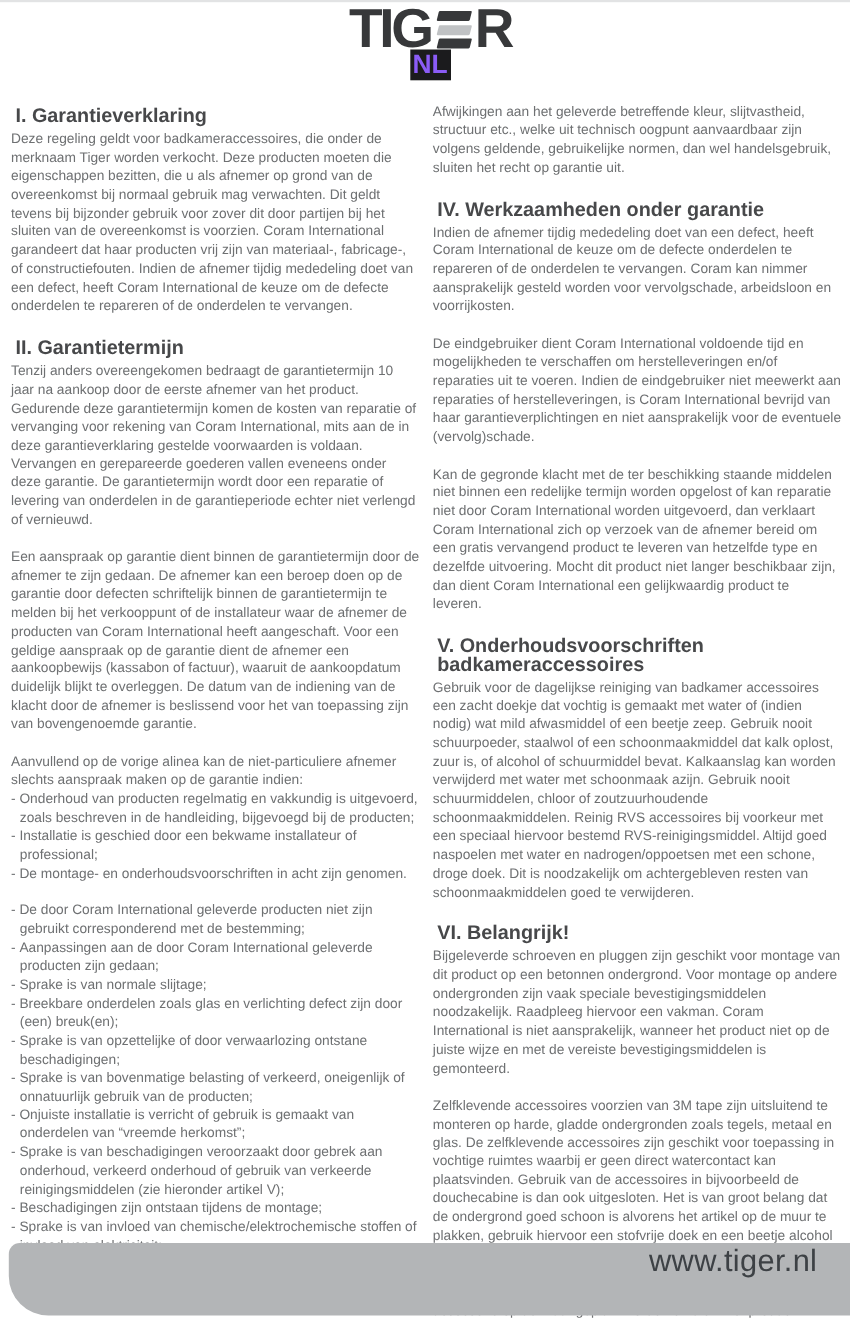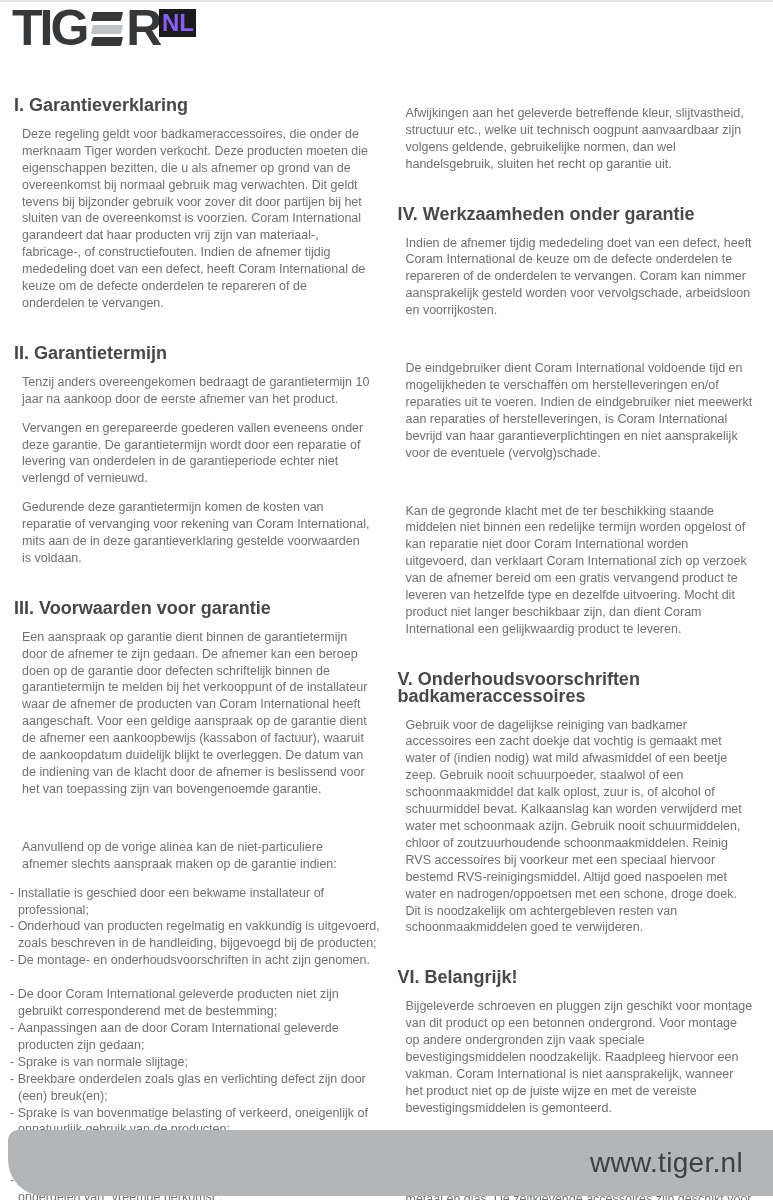--- a/index.html
+++ b/index.html
@@ -5,49 +5,49 @@
   html,body{margin:0;padding:0;}
   body{
     width:773px;height:1200px;position:relative;overflow:hidden;
     background:#ffffff;
     font-family:"Liberation Sans","DejaVu Sans",sans-serif;
     -webkit-font-smoothing:antialiased;
   }
   .scan-edge{position:absolute;top:0;left:0;right:0;height:2px;background:#e2e3e4;}
 
   
-  .header{display:flex;align-items:flex-start;padding:8px 3px 0 12px;height:52px;}
+  .header{display:flex;align-items:center;padding:8px 3px 0 12px;height:52px;flex-direction:column;}
   .logo{display:flex;align-items:center;height:40px;}
   .logo-text{font-size:50px;font-weight:bold;color:var(--logo-color);letter-spacing:-3px;line-height:36px;}
   .logo-e{display:flex;flex-direction:column;justify-content:space-between;height:34px;width:30px;margin:2px 4px 0 6px;}
   .logo-e .bar{height:9px;transform:skewX(-14deg);border-radius:1px;background:var(--logo-color);}
   .logo-e .bar.mid{background:var(--logo-e-mid);}
   .title-wrap{flex:1;text-align:center;padding-top:14px;}
   .page-title{font-size:16.5px;font-weight:bold;letter-spacing:1.3px;color:#2f3032;}
   .lang-badge{width:37px;height:28px;background:var(--badge-bg);color:#8b5cf6;font-weight:bold;
     font-size:24px;display:flex;align-items:center;justify-content:center;flex:0 0 auto;margin-top:1px;}
 
   
   .columns{
     display:grid;grid-template-columns:1fr 1fr;column-gap:12px;
     padding:0 8px 0 10px;margin-top:33px;
     font-size:12.5px;line-height:16.9px;color:var(--body-text);
   }
   .col{min-width:0;}
   .heading{margin:4px;font-size:18px;line-height:16.9px;font-weight:bold;color:var(--heading-text);}
-  .para{margin:12px;}
+  .para{margin:0;}
   .li{padding-left:8px;text-indent:-8px;}
   .li::before{content:"-\00a0";}
   .gap{height:17px;}
 
   
   .footer{
     position:absolute;left:8px;right:0;bottom:4px;height:66px;
     background:var(--footer-bg);border-radius:10px 0 0 36px;
-    display:flex;align-items:center;justify-content:flex-end;padding-right:30px;box-sizing:border-box;
+    display:flex;justify-content:flex-end;padding-right:30px;box-sizing:border-box;
   }
   .footer-url{font-size:28px;color:#3d4145;letter-spacing:0.3px;}
 </style>
 </head>
 <body style="--badge-bg: #1b1b1d; --footer-bg: #b3b5b7; --heading-text: #47484a; --body-text: #6e7072; --logo-color: #37383a; --logo-e-mid: #c0c2c4;">
 
 <div class="scan-edge"></div>
 
 <div class="header">
   <div class="logo">
@@ -62,37 +62,36 @@
   <div class="lang-badge">NL</div>
 </div>
 
 <div class="columns">
   <div class="col">
       <h3 class="heading">I. Garantieverklaring</h3>
       <p class="para">Deze regeling geldt voor badkameraccessoires, die onder de merknaam Tiger worden verkocht. Deze producten moeten die eigenschappen bezitten, die u als afnemer op grond van de overeenkomst bij normaal gebruik mag verwachten. Dit geldt tevens bij bijzonder gebruik voor zover dit door partijen bij het sluiten van de overeenkomst is voorzien. Coram International garandeert dat haar producten vrij zijn van materiaal-, fabricage-, of constructiefouten. Indien de afnemer tijdig mededeling doet van een defect, heeft Coram International de keuze om de defecte onderdelen te repareren of de onderdelen te vervangen.</p>
       <div class="gap"></div>
       <h3 class="heading">II. Garantietermijn</h3>
       <p class="para">Tenzij anders overeengekomen bedraagt de garantietermijn 10 jaar na aankoop door de eerste afnemer van het product.</p>
+      <p class="para">Gedurende deze garantietermijn komen de kosten van reparatie of vervanging voor rekening van Coram International, mits aan de in deze garantieverklaring gestelde voorwaarden is voldaan.</p>
       <p class="para">Vervangen en gerepareerde goederen vallen eveneens onder deze garantie. De garantietermijn wordt door een reparatie of levering van onderdelen in de garantieperiode echter niet verlengd of vernieuwd.</p>
-      <p class="para">Gedurende deze garantietermijn komen de kosten van reparatie of vervanging voor rekening van Coram International, mits aan de in deze garantieverklaring gestelde voorwaarden is voldaan.</p>
       <div class="gap"></div>
-      <h3 class="heading">III. Voorwaarden voor garantie</h3>
       <p class="para">Een aanspraak op garantie dient binnen de garantietermijn door de afnemer te zijn gedaan. De afnemer kan een beroep doen op de garantie door defecten schriftelijk binnen de garantietermijn te melden bij het verkooppunt of de installateur waar de afnemer de producten van Coram International heeft aangeschaft. Voor een geldige aanspraak op de garantie dient de afnemer een aankoopbewijs (kassabon of factuur), waaruit de aankoopdatum duidelijk blijkt te overleggen. De datum van de indiening van de klacht door de afnemer is beslissend voor het van toepassing zijn van bovengenoemde garantie.</p>
       <div class="gap"></div>
       <p class="para">Aanvullend op de vorige alinea kan de niet-particuliere afnemer slechts aanspraak maken op de garantie indien:</p>
+      <div class="li">Onderhoud van producten regelmatig en vakkundig is uitgevoerd, zoals beschreven in de handleiding, bijgevoegd bij de producten;</div>
       <div class="li">Installatie is geschied door een bekwame installateur of professional;</div>
-      <div class="li">Onderhoud van producten regelmatig en vakkundig is uitgevoerd, zoals beschreven in de handleiding, bijgevoegd bij de producten;</div>
       <div class="li">De montage- en onderhoudsvoorschriften in acht zijn genomen.</div>
       <div class="gap"></div>
       <div class="li">De door Coram International geleverde producten niet zijn gebruikt corresponderend met de bestemming;</div>
       <div class="li">Aanpassingen aan de door Coram International geleverde producten zijn gedaan;</div>
       <div class="li">Sprake is van normale slijtage;</div>
       <div class="li">Breekbare onderdelen zoals glas en verlichting defect zijn door (een) breuk(en);</div>
+      <div class="li">Sprake is van opzettelijke of door verwaarlozing ontstane beschadigingen;</div>
       <div class="li">Sprake is van bovenmatige belasting of verkeerd, oneigenlijk of onnatuurlijk gebruik van de producten;</div>
-      <div class="li">Sprake is van opzettelijke of door verwaarlozing ontstane beschadigingen;</div>
       <div class="li">Onjuiste installatie is verricht of gebruik is gemaakt van onderdelen van “vreemde herkomst”;</div>
       <div class="li">Sprake is van beschadigingen veroorzaakt door gebrek aan onderhoud, verkeerd onderhoud of gebruik van verkeerde reinigingsmiddelen (zie hieronder artikel V);</div>
       <div class="li">Beschadigingen zijn ontstaan tijdens de montage;</div>
       <div class="li">Sprake is van invloed van chemische/elektrochemische stoffen of invloed van elektriciteit;</div>
       <div class="li">Sprake is van schade ontstaan door overmacht (waaronder natuurrampen);</div>
     </div>
   <div class="col">
       <p class="para">Afwijkingen aan het geleverde betreffende kleur, slijtvastheid, structuur etc., welke uit technisch oogpunt aanvaardbaar zijn volgens geldende, gebruikelijke normen, dan wel handelsgebruik, sluiten het recht op garantie uit.</p>
       <div class="gap"></div>
       <h3 class="heading">IV. Werkzaamheden onder garantie</h3>

